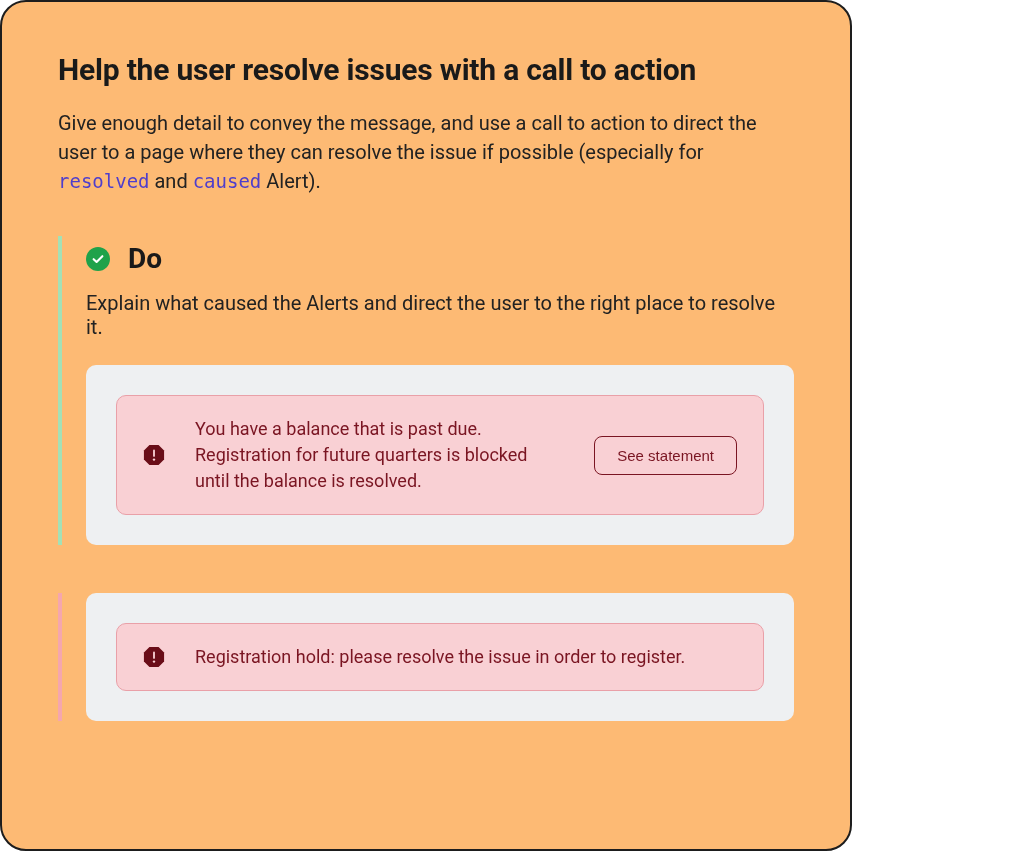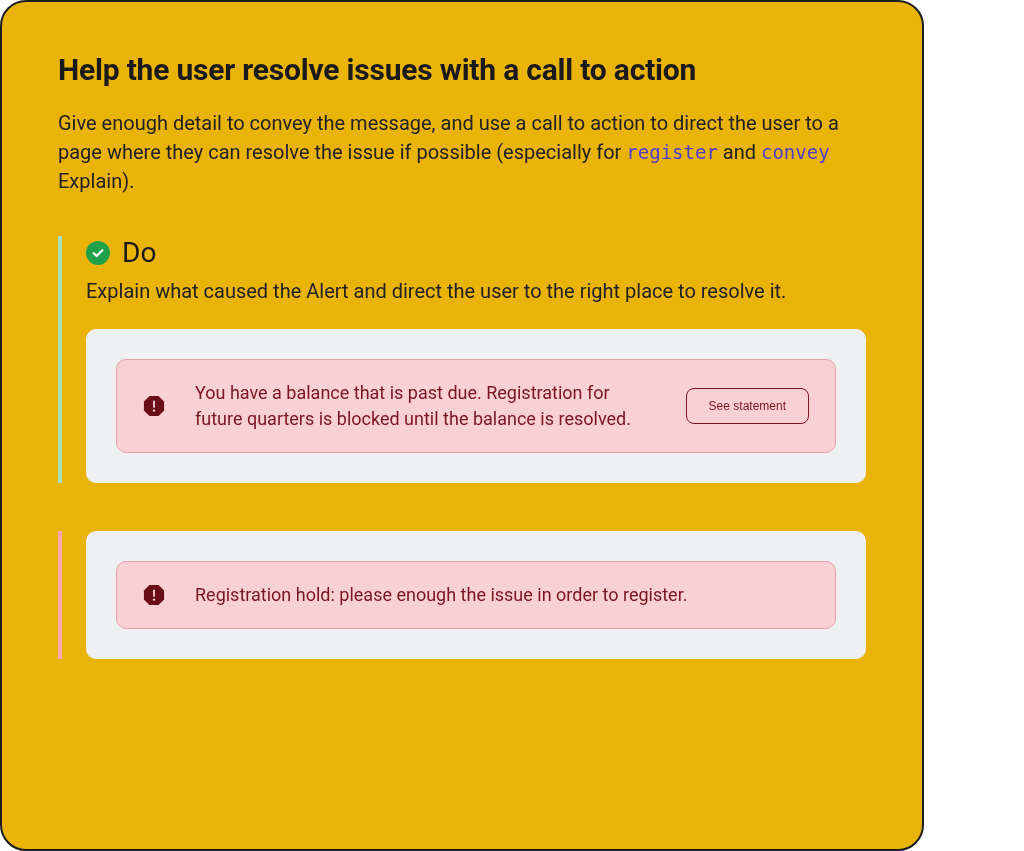--- a/index.html
+++ b/index.html
@@ -5,23 +5,23 @@
   * { box-sizing: border-box; }
   html, body { margin: 0; padding: 0; }
   body {
     font-family: -apple-system, BlinkMacSystemFont, "Segoe UI", Roboto, "Helvetica Neue", Arial, sans-serif;
     background: #fff;
     color: #1a1a1a;
     width: 1024px;
     height: 851px;
   }
   .card {
-    width: 924px;
+    width: 852px;
     height: 851px;
-    background: #eab308;
+    background: #fdba74;
     border: 2px solid #1d1d1d;
     border-radius: 26px;
     padding: 50px 56px 40px 56px;
   }
   h1.page-title {
     font-size: 30px;
     font-weight: 700;
     margin: 0 0 22px 0;
     color: #1a1a1a;
     letter-spacing: -0.2px;
@@ -45,22 +45,22 @@
   .pattern-block.do   { border-left-color: #a4e1b6; }
   .pattern-block.dont { border-left-color: #f5a6ae; }
   .pattern-heading {
     display: flex;
     align-items: center;
     gap: 12px;
     margin-bottom: 10px;
   }
   .pattern-heading h2 {
     font-size: 28px;
-    font-weight: 400;
-    margin: 0;
+    font-weight: 700;
+    margin: 6px;
     color: #1a1a1a;
   }
   .badge-circle {
     width: 24px;
     height: 24px;
     border-radius: 50%;
     display: inline-flex;
     align-items: center;
     justify-content: center;
     flex-shrink: 0;
@@ -101,47 +101,47 @@
     font-size: 18px;
     line-height: 1.45;
     color: #7a1522;
   }
   .alert-btn {
     border: 1.5px solid #7a1522;
     color: #7a1522;
     background: transparent;
     border-radius: 8px;
     padding: 10px 22px;
-    font-size: 12px;
+    font-size: 15px;
     font-weight: 500;
     cursor: pointer;
     white-space: nowrap;
   }
 </style>
 </head>
 <body>
 
 <div class="card">
 
   <h1 class="page-title">Help the user resolve issues with a call to action</h1>
 
   <p class="intro">
-    <span>Give enough detail to convey the message, and use a call to action to direct the user to a page where they can resolve the issue if possible (especially for </span><code class="inline">register</code><span> and </span><code class="inline">convey</code><span> Explain).</span>
+    <span>Give enough detail to convey the message, and use a call to action to direct the user to a page where they can resolve the issue if possible (especially for </span><code class="inline">resolved</code><span> and </span><code class="inline">caused</code><span> Alert).</span>
   </p>
 
   <div class="pattern-block do">
     <div class="pattern-heading">
       <span class="badge-circle green">
         <svg viewBox="0 0 16 16" fill="none" aria-hidden="true">
           <path d="M3 8.2 L6.4 11.4 L13 4.8" stroke="#ffffff" stroke-width="2.4" stroke-linecap="round" stroke-linejoin="round"></path>
         </svg>
       </span>
       <h2>Do</h2>
     </div>
-    <p class="pattern-desc">Explain what caused the Alert and direct the user to the right place to resolve it.</p>
+    <p class="pattern-desc">Explain what caused the Alerts and direct the user to the right place to resolve it.</p>
 
     <div class="example-well">
       <div class="alert">
         <span class="alert-icon">
           <svg viewBox="0 0 24 24" aria-hidden="true">
             <polygon points="7,1 17,1 23,7 23,17 17,23 7,23 1,17 1,7" fill="#6a0d18"></polygon>
             <rect x="11" y="6" width="2" height="8" rx="1" fill="#f9d0d4"></rect>
             <circle cx="12" cy="17" r="1.3" fill="#f9d0d4"></circle>
           </svg>
         </span>
@@ -155,18 +155,18 @@
 
     <div class="example-well">
       <div class="alert">
         <span class="alert-icon">
           <svg viewBox="0 0 24 24" aria-hidden="true">
             <polygon points="7,1 17,1 23,7 23,17 17,23 7,23 1,17 1,7" fill="#6a0d18"></polygon>
             <rect x="11" y="6" width="2" height="8" rx="1" fill="#f9d0d4"></rect>
             <circle cx="12" cy="17" r="1.3" fill="#f9d0d4"></circle>
           </svg>
         </span>
-        <div class="alert-text">Registration hold: please enough the issue in order to register.</div>
+        <div class="alert-text">Registration hold: please resolve the issue in order to register.</div>
       </div>
     </div>
   </div>
 
 </div>
 
 </body></html>

